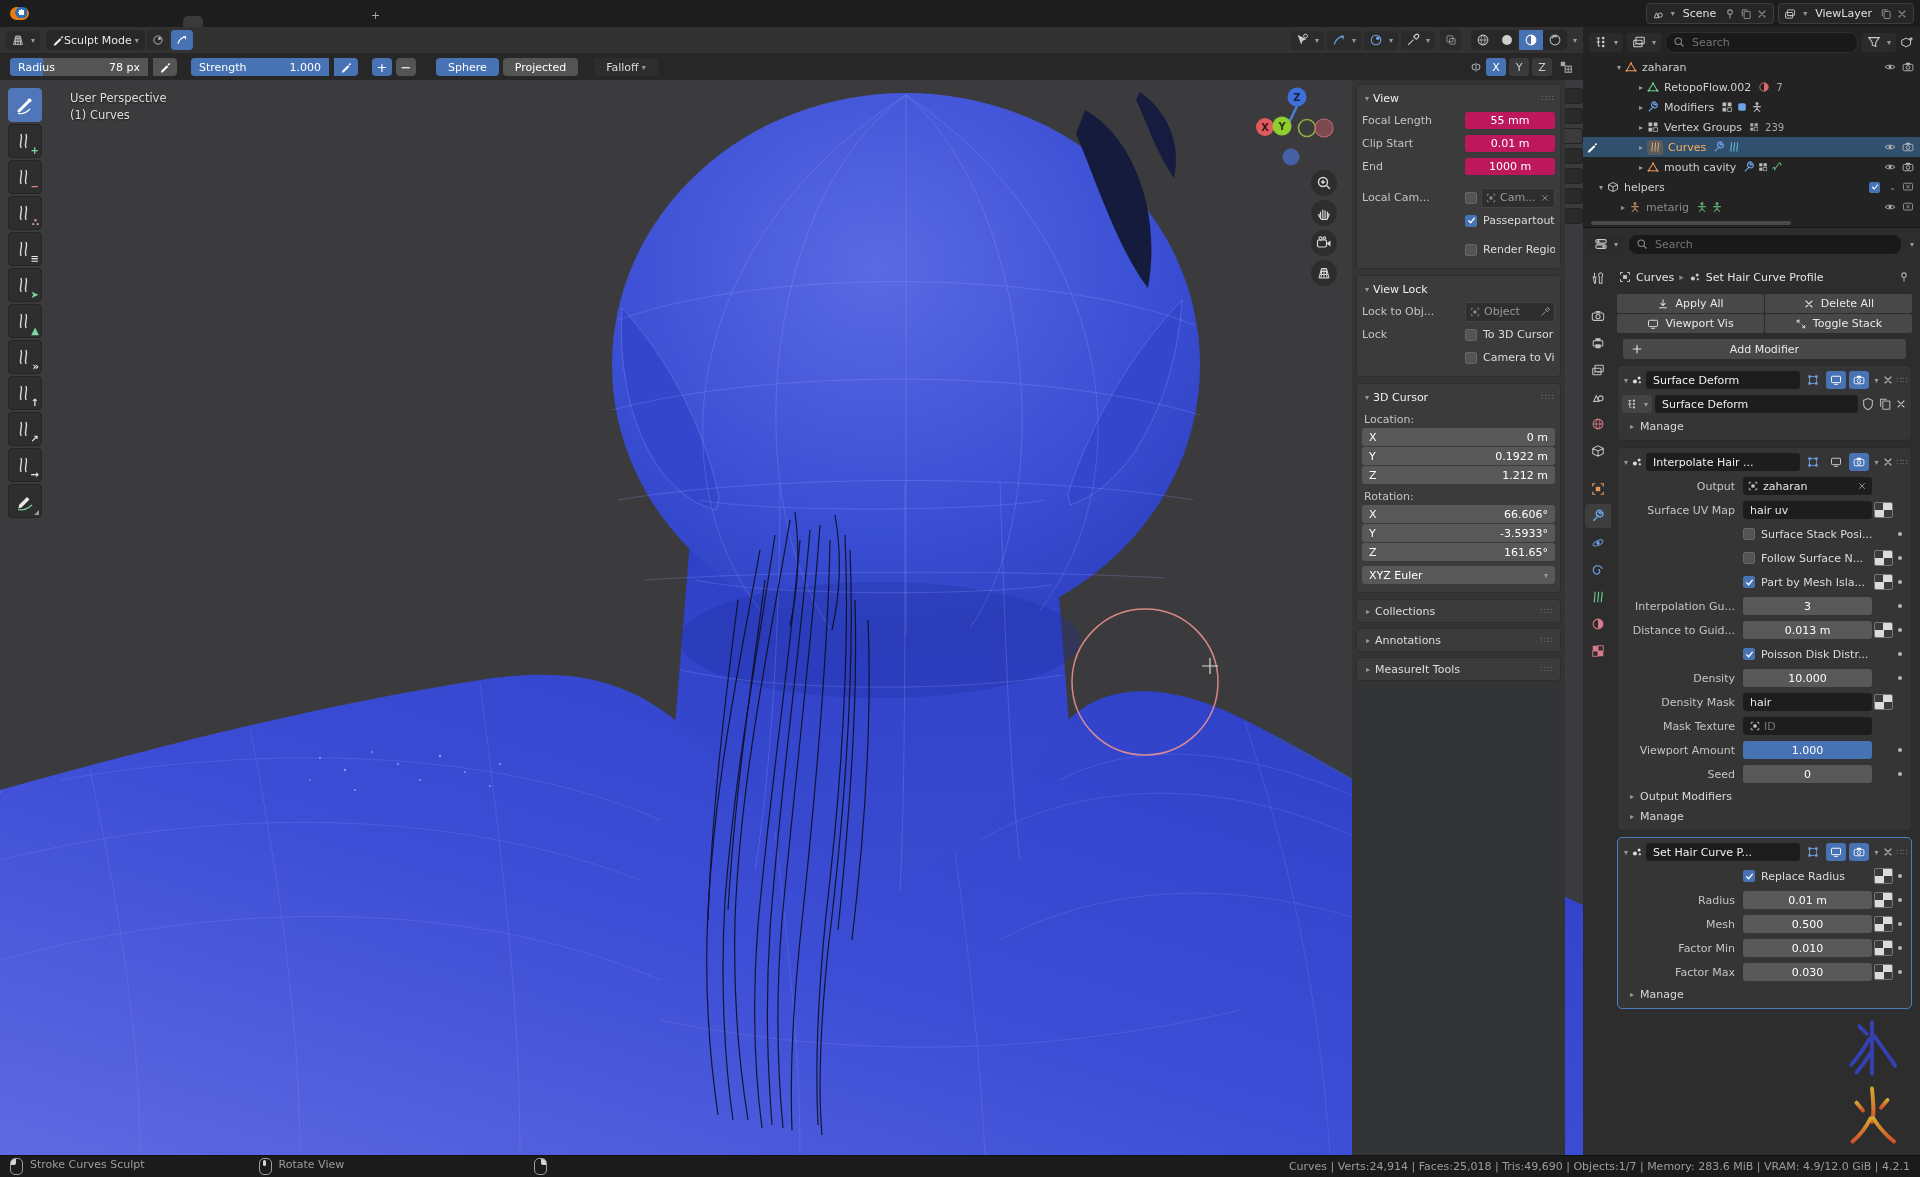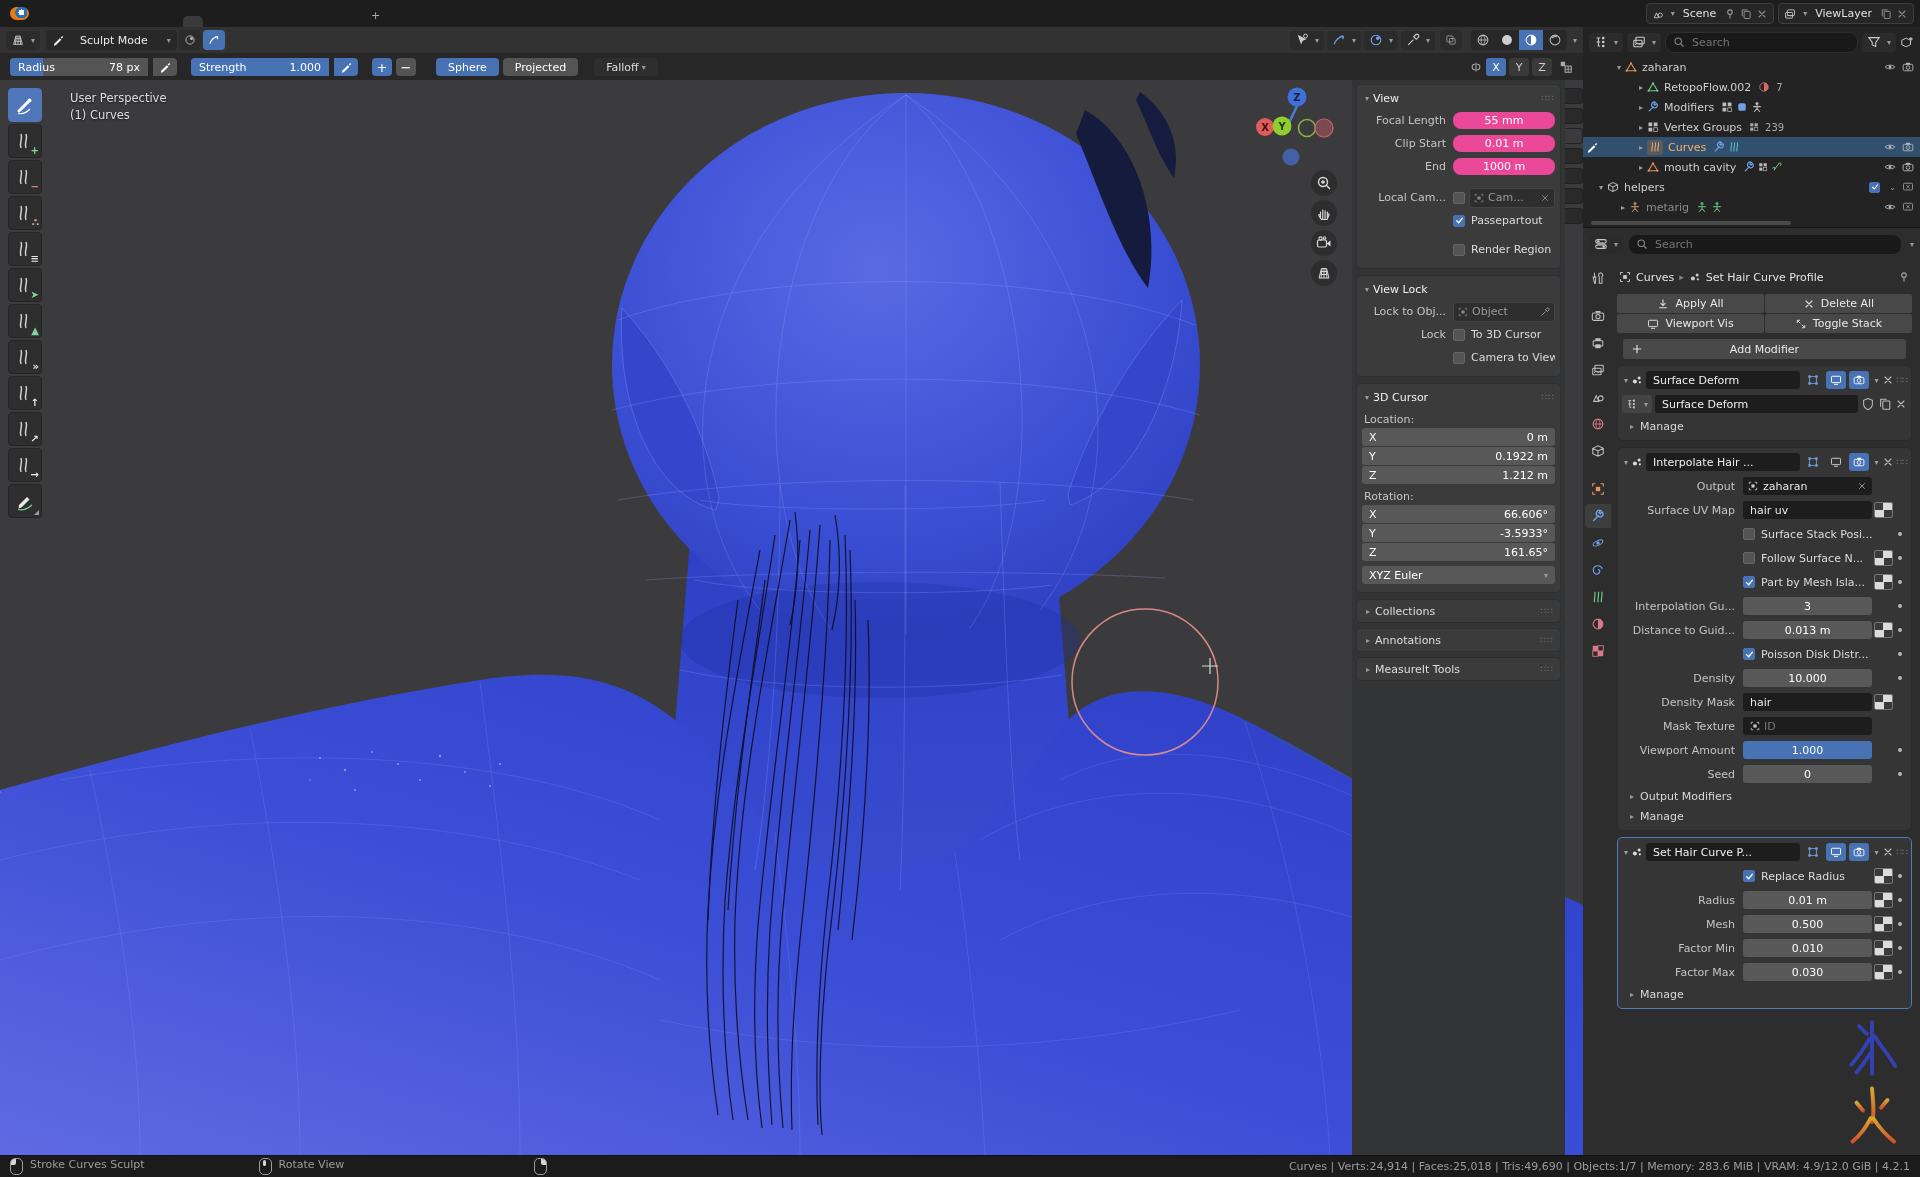--- a/index.html
+++ b/index.html
@@ -15,21 +15,21 @@
   .ws-wrap{display:flex;margin-left:16px;align-items:flex-end;height:27px}
   .ws{padding:5px 10px 6px;color:#ababab;border-radius:5px 5px 0 0;white-space:nowrap}
   .ws.active{background:#3a3a3a;color:#fdfdfd}
   .ws-add{padding:5px 8px;color:#ababab}
   #scene-bar{margin-left:auto;display:flex;align-items:center;gap:4px}
   .sel-chip{display:flex;align-items:center;background:#262626;border:1px solid #3d3d3d;border-radius:4px;height:19px;padding:0 5px;gap:4px}
   .sel-label{color:#e0e0e0;padding:0 4px}
   
   #vp-header{position:absolute;left:0;top:27px;width:1583px;height:27px;background:#323232;display:flex;align-items:center;padding:0 6px;box-sizing:border-box;border-bottom:1px solid #272727}
   .hbtn{display:flex;align-items:center;background:#2b2b2b;border-radius:4px;height:19px;padding:0 5px;gap:3px}
-  .mode-chip{display:flex;align-items:center;background:#282828;border-radius:4px;height:20px;padding:0 6px;gap:16px;margin-left:6px;color:#e8e8e8}
+  .mode-chip{display:flex;align-items:center;background:#282828;border-radius:4px;height:20px;padding:0 6px;gap:0;margin-left:6px;color:#e8e8e8}
   .tgl{width:22px;height:20px;border-radius:4px;display:flex;align-items:center;justify-content:center;background:#2b2b2b;margin-left:2px}
   .tgl.on{background:#4772b3}
   #vp-header .menu-item{padding:3px 8px}
   .hdr-right{margin-left:auto;display:flex;align-items:center;gap:3px}
   .shade-grp{display:flex;background:#282828;border-radius:4px;overflow:hidden;margin-left:6px}
   .shade{width:24px;height:20px;display:flex;align-items:center;justify-content:center}
   .shade.on{background:#4772b3}
   
   #tool-settings{position:absolute;left:0;top:54px;width:1583px;height:26px;background:#272727;display:flex;align-items:center;padding:0 10px;box-sizing:border-box;gap:4px}
   .slider{position:relative;width:122px;height:18px;background:#545454;border-radius:4px 0 0 4px;overflow:hidden;display:flex;align-items:center;justify-content:space-between;padding:0 8px;color:#fff}
@@ -60,22 +60,22 @@
   .t-accent{position:absolute;right:2px;bottom:1px;font-size:10px;font-weight:bold;line-height:10px}
   .tbtn.k-pen:after{content:"";position:absolute;right:2px;bottom:2px;border-style:solid;border-width:0 0 5px 5px;border-color:transparent transparent #9a9a9a transparent}
   
   #gizmo{position:absolute;left:1240px;top:0;width:120px;height:220px}
   
   #npanel{position:absolute;right:18px;top:0;width:213px;height:1075px;background:#333436;padding:4px 4px 0 4px;box-sizing:border-box}
   .np-block{background:#3b3b3b;border-radius:4px;margin-bottom:6px;padding:3px 5px 8px;border:1px solid #2e2e2e}
   .np-head{display:flex;align-items:center;height:20px;color:#eee;gap:4px}
   .np-head .dots{margin-left:auto;color:#777;letter-spacing:1px;font-size:9px}
   .np-row{display:flex;align-items:center;height:21px;margin-top:2px}
-  .np-label{flex:0 0 84px;text-align:right;padding-right:7px;color:#c4c4c4;white-space:nowrap;overflow:hidden}
-  .np-field{flex:1;height:17px;background:#ec4899;border-radius:8px;color:#fff;display:flex;align-items:center;justify-content:center}
+  .np-label{flex:0 0 84px;padding-right:19px;color:#c4c4c4;white-space:nowrap;overflow:hidden}
+  .np-field{flex:1;height:17px;background:#be185d;border-radius:3px;color:#fff;display:flex;align-items:center;justify-content:center}
   .np-axis{flex:1;height:18px;background:#585858;border-radius:3px;color:#fff;display:flex;align-items:center;padding:0 7px;justify-content:space-between;margin-bottom:1px}
   .np-sub{color:#c4c4c4;margin:6px 2px 2px}
   .cb{width:12px;height:12px;border-radius:2px;background:#545454;border:1px solid #666;box-sizing:border-box;display:flex;align-items:center;justify-content:center;flex:none}
   .cb.on{background:#4772b3;border-color:#4772b3;color:#fff}
   .cb svg{width:9px;height:9px}
   .np-collapsed{background:#3b3b3b;border-radius:4px;margin-bottom:5px;height:22px;display:flex;align-items:center;padding:0 6px;gap:5px;color:#dedede;border:1px solid #2e2e2e}
   .np-collapsed .dots{margin-left:auto;color:#777;font-size:9px;letter-spacing:1px}
   .objfield{flex:1;height:18px;background:#2e2e2e;border:1px solid #444;border-radius:3px;display:flex;align-items:center;padding:0 4px;gap:4px;color:#999}
   .dd{flex:1;height:18px;background:#585858;border-radius:3px;color:#fff;display:flex;align-items:center;padding:0 7px;justify-content:space-between}
   

